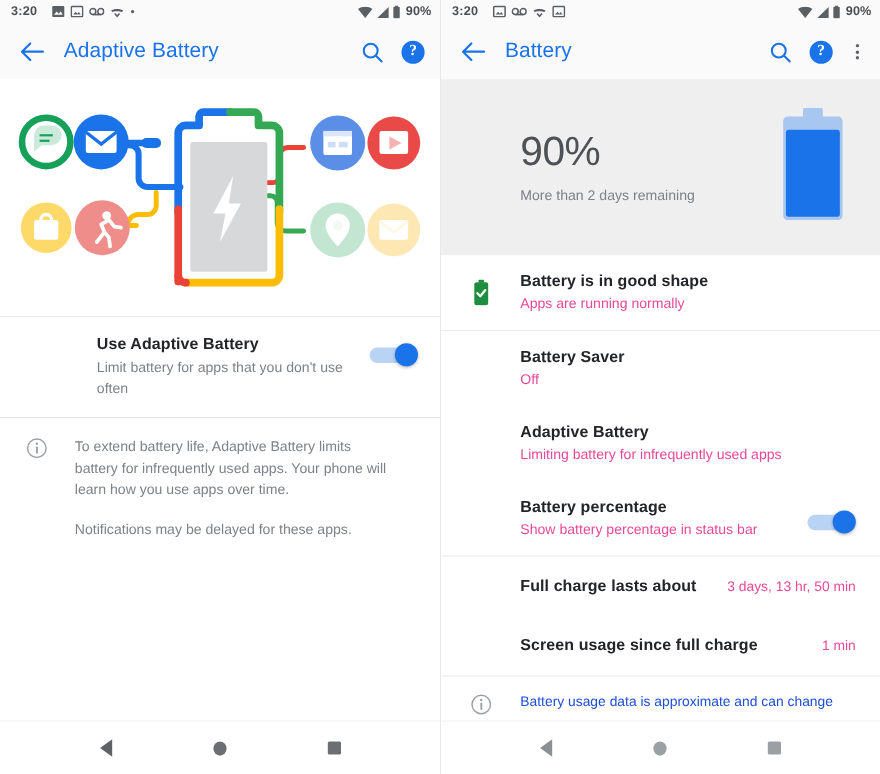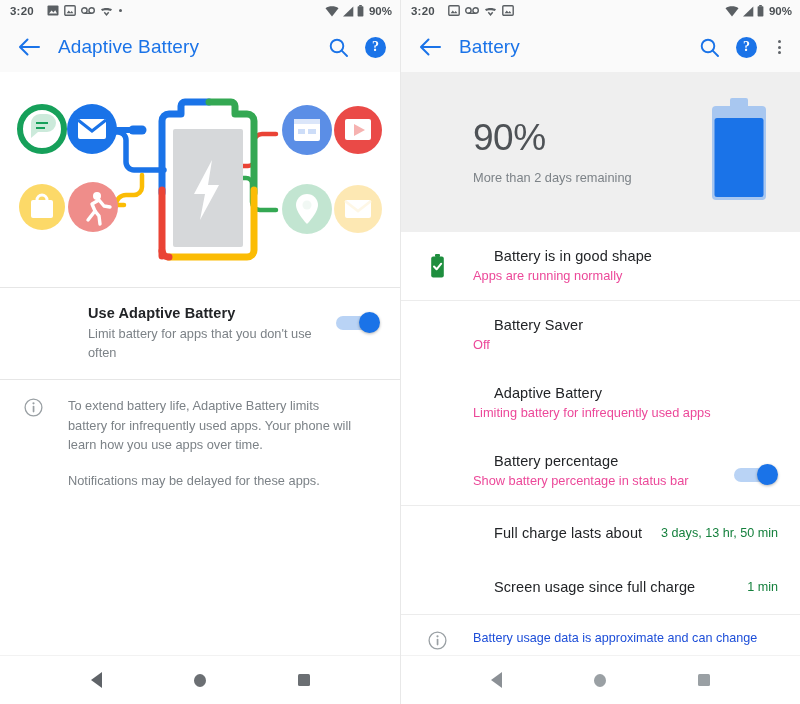--- a/index.html
+++ b/index.html
@@ -105,23 +105,23 @@
   
   .list { flex: 1; background: #fff; overflow: hidden; }
   .litem {
     display: flex; align-items: center;
     padding: 0 22px 0 72px;
     min-height: 68px; position: relative; cursor: pointer;
   }
   .litem.with-icon { padding-left: 22px; }
   .litem-ic { flex: 0 0 28px; width: 28px; display: flex; justify-content: center; margin-right: 22px; }
   .litem-body { flex: 1; padding: 12px 0; }
-  .litem-title { font-size: 14.5px; color: #222427; font-weight: 400; letter-spacing: .1px; margin-left: 21px; }
+  .litem-title { font-size: 14.5px; color: #222427; font-weight: 700; letter-spacing: .1px; }
   .litem-sub { font-size: 12.8px; color: #ec4899; margin-top: 3px; line-height: 1.4; }
-  .litem-value { font-size: 12.6px; color: #15803d; margin-left: 2px; white-space: nowrap; }
+  .litem-value { font-size: 12.6px; color: #ec4899; margin-left: 2px; white-space: nowrap; }
   .litem.single { min-height: 54px; }
   .litem.single .litem-body { display: flex; align-items: center; justify-content: space-between; padding: 10px 0; }
   .sep { height: 1px; background: #ececec; margin-left: 0; }
 
   .foot-info { display: flex; padding: 14px 22px 0 22px; align-items: flex-start; }
   .foot-info .info-icon { flex: 0 0 28px; width: 28px; }
   .foot-info .ftxt { padding-left: 22px; font-size: 12.6px; color: #1d4ed8; line-height: 1.5; }
 
   
   .navbar {

